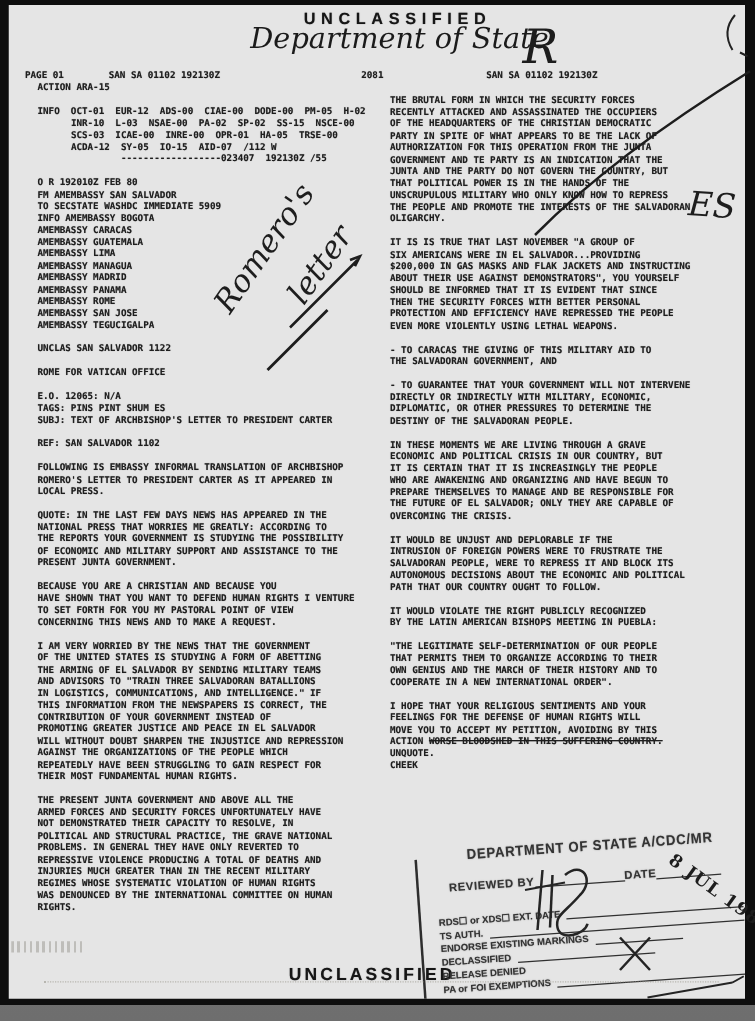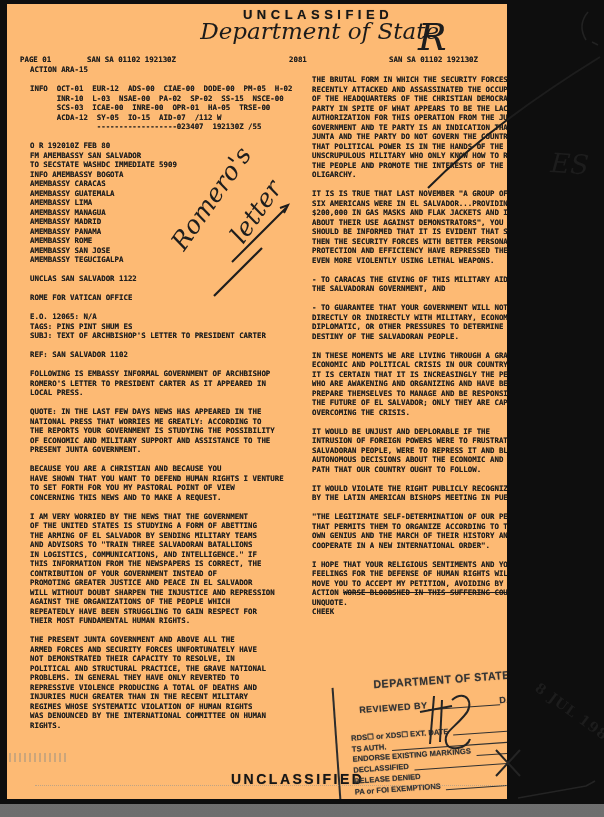--- a/index.html
+++ b/index.html
@@ -3,22 +3,22 @@
 <meta charset="utf-8">
 <style>
   html,body{margin:0;padding:0;}
   body{
     position:relative;width:604px;height:817px;overflow:hidden;
     background:linear-gradient(#8c8c8c,#6e6e6e);
     font-family:"DejaVu Sans Mono",monospace;
   }
   .frame{position:absolute;left:0;top:0;width:604px;height:804px;background:#0e0e0e;}
   .page{
-    position:absolute;left:7px;top:4px;width:500px;height:795px;
-    background:#fdba74;overflow:hidden;
+    position:absolute;left:7px;top:4px;width:589px;height:795px;
+    background:#e5e5e5;overflow:hidden;
   }
   .mono{
     font:700 7.4px/9.5px "DejaVu Sans Mono",monospace;
     color:#1e1e1e;white-space:pre-wrap;
     text-shadow:0 0 .6px rgba(25,25,25,.55);
   }
   .abs{position:absolute;}
   .nowrap{white-space:nowrap;}
   .stampface{
     font-family:"Liberation Sans",sans-serif;font-weight:700;color:#161616;
@@ -96,21 +96,21 @@
 
 UNCLAS SAN SALVADOR 1122
 
 ROME FOR VATICAN OFFICE
 
 E.O. 12065: N/A
 TAGS: PINS PINT SHUM ES
 SUBJ: TEXT OF ARCHBISHOP'S LETTER TO PRESIDENT CARTER
 
 REF: SAN SALVADOR 1102</div>
-    <div class="mono block">FOLLOWING IS EMBASSY INFORMAL GOVERNMENT OF ARCHBISHOP
+    <div class="mono block">FOLLOWING IS EMBASSY INFORMAL TRANSLATION OF ARCHBISHOP
 ROMERO'S LETTER TO PRESIDENT CARTER AS IT APPEARED IN
 LOCAL PRESS.</div>
     <div class="mono block">QUOTE: IN THE LAST FEW DAYS NEWS HAS APPEARED IN THE
 NATIONAL PRESS THAT WORRIES ME GREATLY: ACCORDING TO
 THE REPORTS YOUR GOVERNMENT IS STUDYING THE POSSIBILITY
 OF ECONOMIC AND MILITARY SUPPORT AND ASSISTANCE TO THE
 PRESENT JUNTA GOVERNMENT.</div>
     <div class="mono block">BECAUSE YOU ARE A CHRISTIAN AND BECAUSE YOU
 HAVE SHOWN THAT YOU WANT TO DEFEND HUMAN RIGHTS I VENTURE
 TO SET FORTH FOR YOU MY PASTORAL POINT OF VIEW

